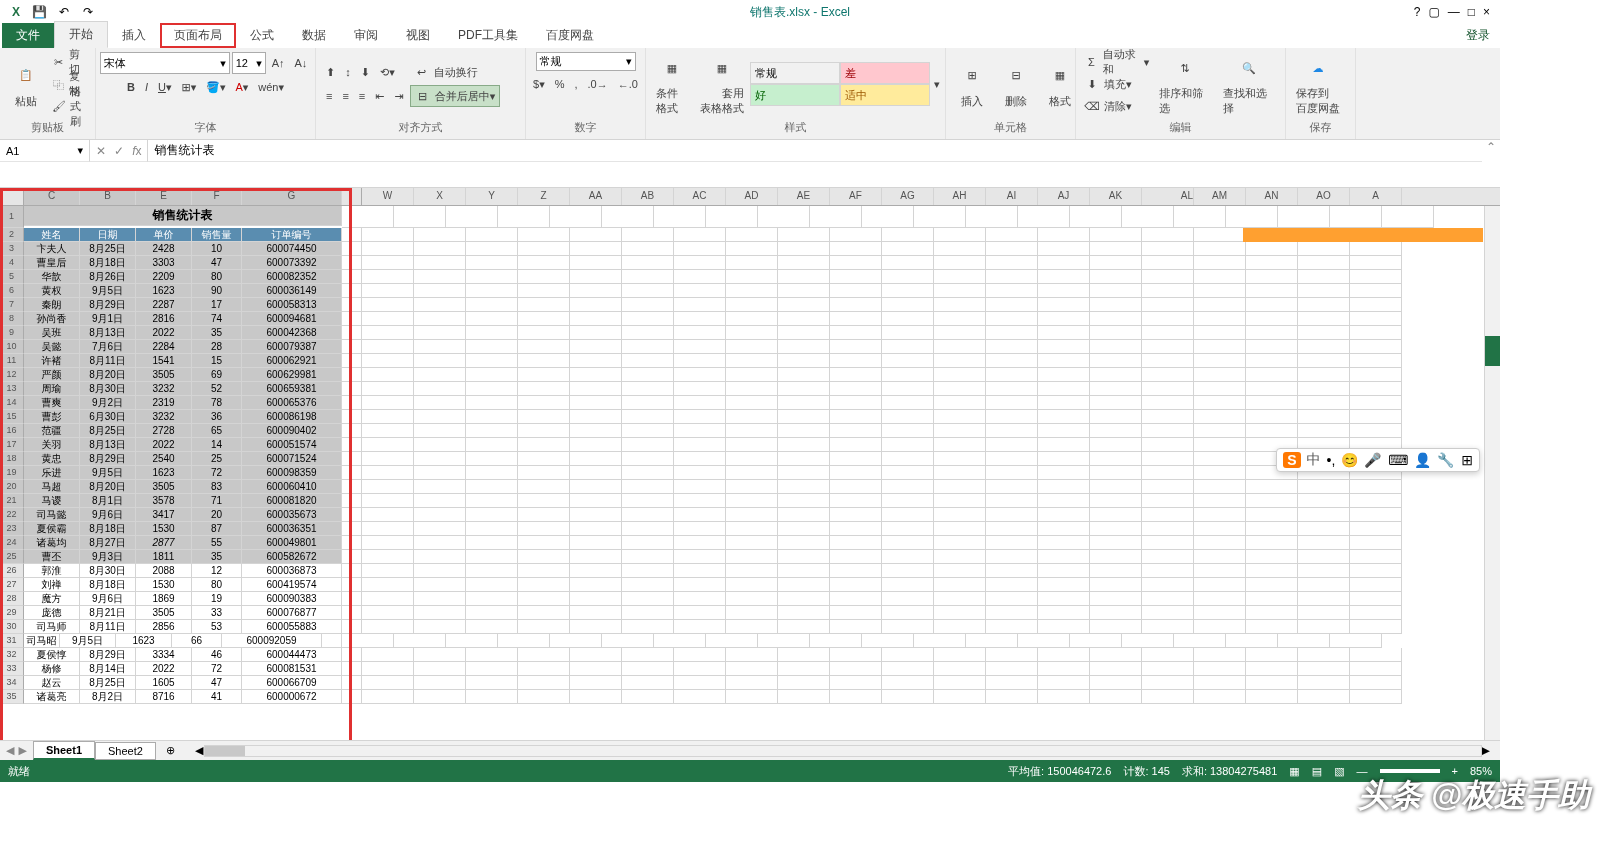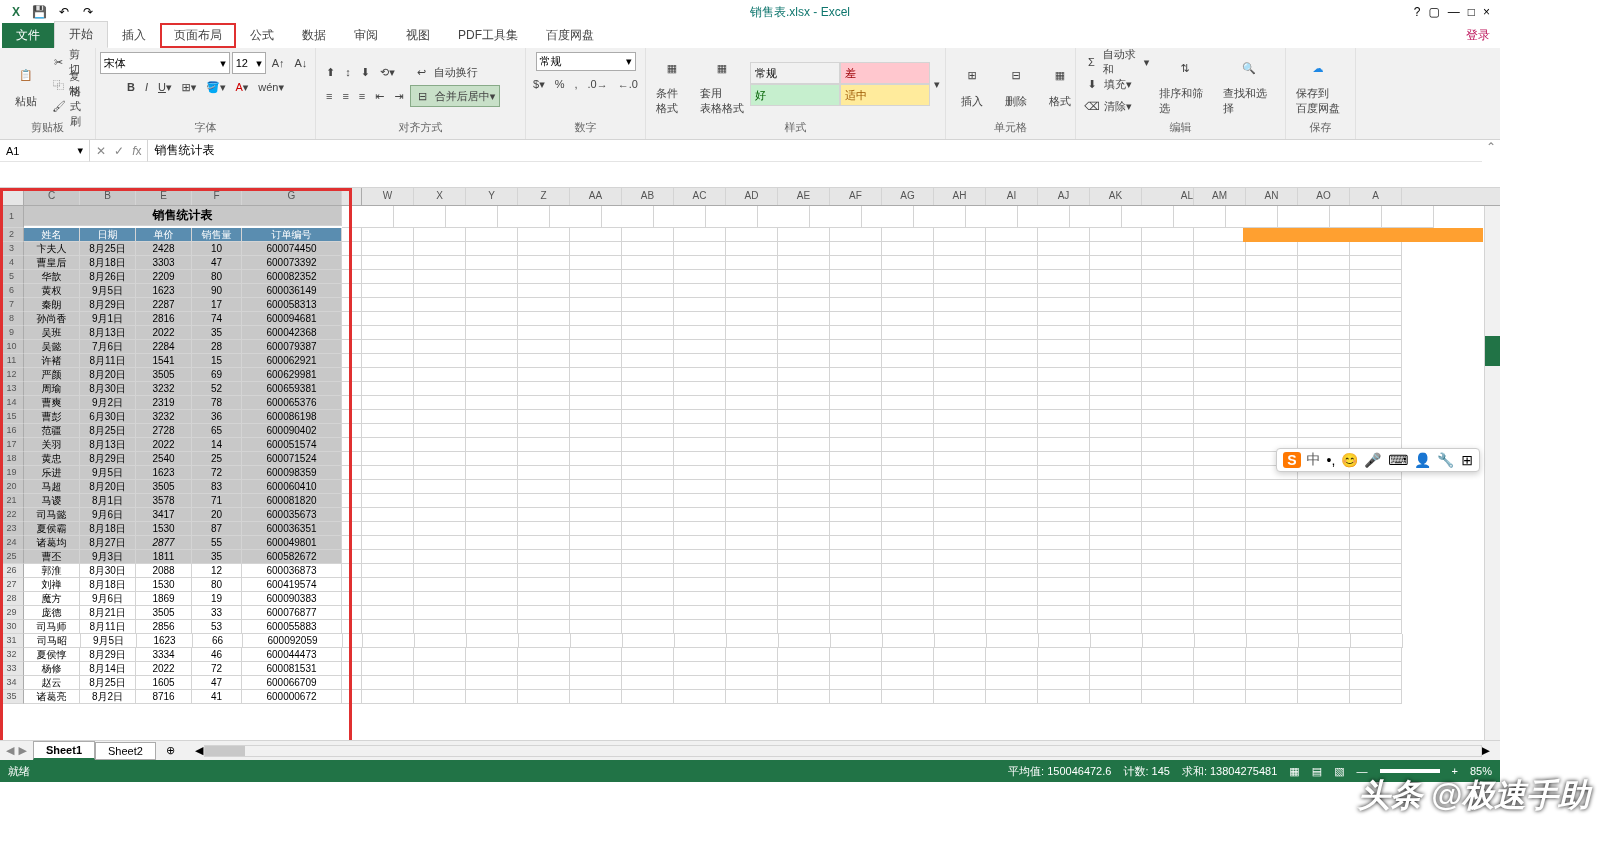--- a/index.html
+++ b/index.html
@@ -10,21 +10,21 @@
 .qat-icon { width: 20px; height: 20px; display: flex; align-items: center; justify-content: center; margin: 0 2px; cursor: pointer; }
 .qat-title { position: absolute; left: 50%; transform: translateX(-50%); color: #0f766e; font-size: 12px; }
 .qat-right { margin-left: auto; display: flex; gap: 8px; padding-right: 6px; }
 
 
 .tabs { height: 24px; display: flex; align-items: flex-end; padding-left: 2px; background: #fff; }
 .tab { padding: 4px 14px; font-size: 12px; cursor: pointer; color: #444; }
 .tab.file { background: #217346; color: #fff; }
 .tab.active { border: 1px solid #d4d4d4; border-bottom: 1px solid #f1f1f1; background: #f1f1f1; }
 .tab.highlighted { border: 2px solid #e03030; padding: 2px 12px; }
-.login { margin-left: auto; padding: 4px 10px; color: #be185d; font-size: 12px; cursor: pointer; }
+.login { margin-left: auto; padding: 4px 10px; color: #14532d; font-size: 12px; cursor: pointer; }
 
 
 .ribbon { height: 92px; background: #f1f1f1; border-bottom: 1px solid #d4d4d4; display: flex; }
 .group { border-right: 1px solid #e1e1e1; display: flex; flex-direction: column; padding: 2px 4px; }
 .group-body { flex: 1; display: flex; align-items: center; }
 .group-label { text-align: center; font-size: 11px; color: #666; padding: 2px 0; position: relative; }
 .rib-btn { display: flex; flex-direction: column; align-items: center; padding: 2px 6px; cursor: pointer; font-size: 11px; color: #444; }
 .rib-btn .ico { width: 32px; height: 32px; display: flex; align-items: center; justify-content: center; margin-bottom: 2px; }
 .rib-small { display: flex; align-items: center; padding: 1px 4px; font-size: 11px; color: #444; cursor: pointer; height: 22px; }
 .rib-small .ico-s { width: 16px; height: 16px; display: flex; align-items: center; justify-content: center; margin-right: 4px; }
@@ -215,21 +215,21 @@
   </div>
 
   <div class="group" style="width:300px;">
     <div class="group-body">
       <div class="rib-btn">
           <span class="ico">▦</span>
           <span>条件格式</span>
         </div>
       <div class="rib-btn">
           <span class="ico">▦</span>
-          <span style="white-space:pre;">套用
+          <span style="white-space:pre;text-align:right;">套用
 表格格式</span>
         </div>
       <div class="col">
         <div style="display:flex;">
           <div class="style-cell">常规</div>
           <div class="style-cell" style="background:#ffc7ce;color:#9c0006;">差</div>
         </div>
         <div style="display:flex;">
           <div class="style-cell" style="background:#c6efce;color:#006100;">好</div>
           <div class="style-cell" style="background:#ffeb9c;color:#9c5700;">适中</div>
@@ -1200,21 +1200,21 @@
         <div class="cell" style="width:52px;"></div>
         <div class="cell" style="width:52px;"></div>
         <div class="cell" style="width:52px;"></div>
         <div class="cell" style="width:52px;"></div>
         <div class="cell" style="width:52px;"></div>
         <div class="cell" style="width:52px;"></div>
         <div class="cell" style="width:52px;"></div>
       </div>
       <div class="row">
         <div class="row-h">31</div>
-        <div class="cell" style="width:57px;">司马昭</div>
+        <div class="cell" style="width:36px;">司马昭</div>
         <div class="cell" style="width:56px;">9月5日</div>
         <div class="cell" style="width:56px;">1623</div>
         <div class="cell" style="width:50px;">66</div>
         <div class="cell" style="width:100px;">600092059</div>
         <div class="cell" style="width:20px;"></div>
         <div class="cell" style="width:52px;"></div>
         <div class="cell" style="width:52px;"></div>
         <div class="cell" style="width:52px;"></div>
         <div class="cell" style="width:52px;"></div>
         <div class="cell" style="width:52px;"></div>

